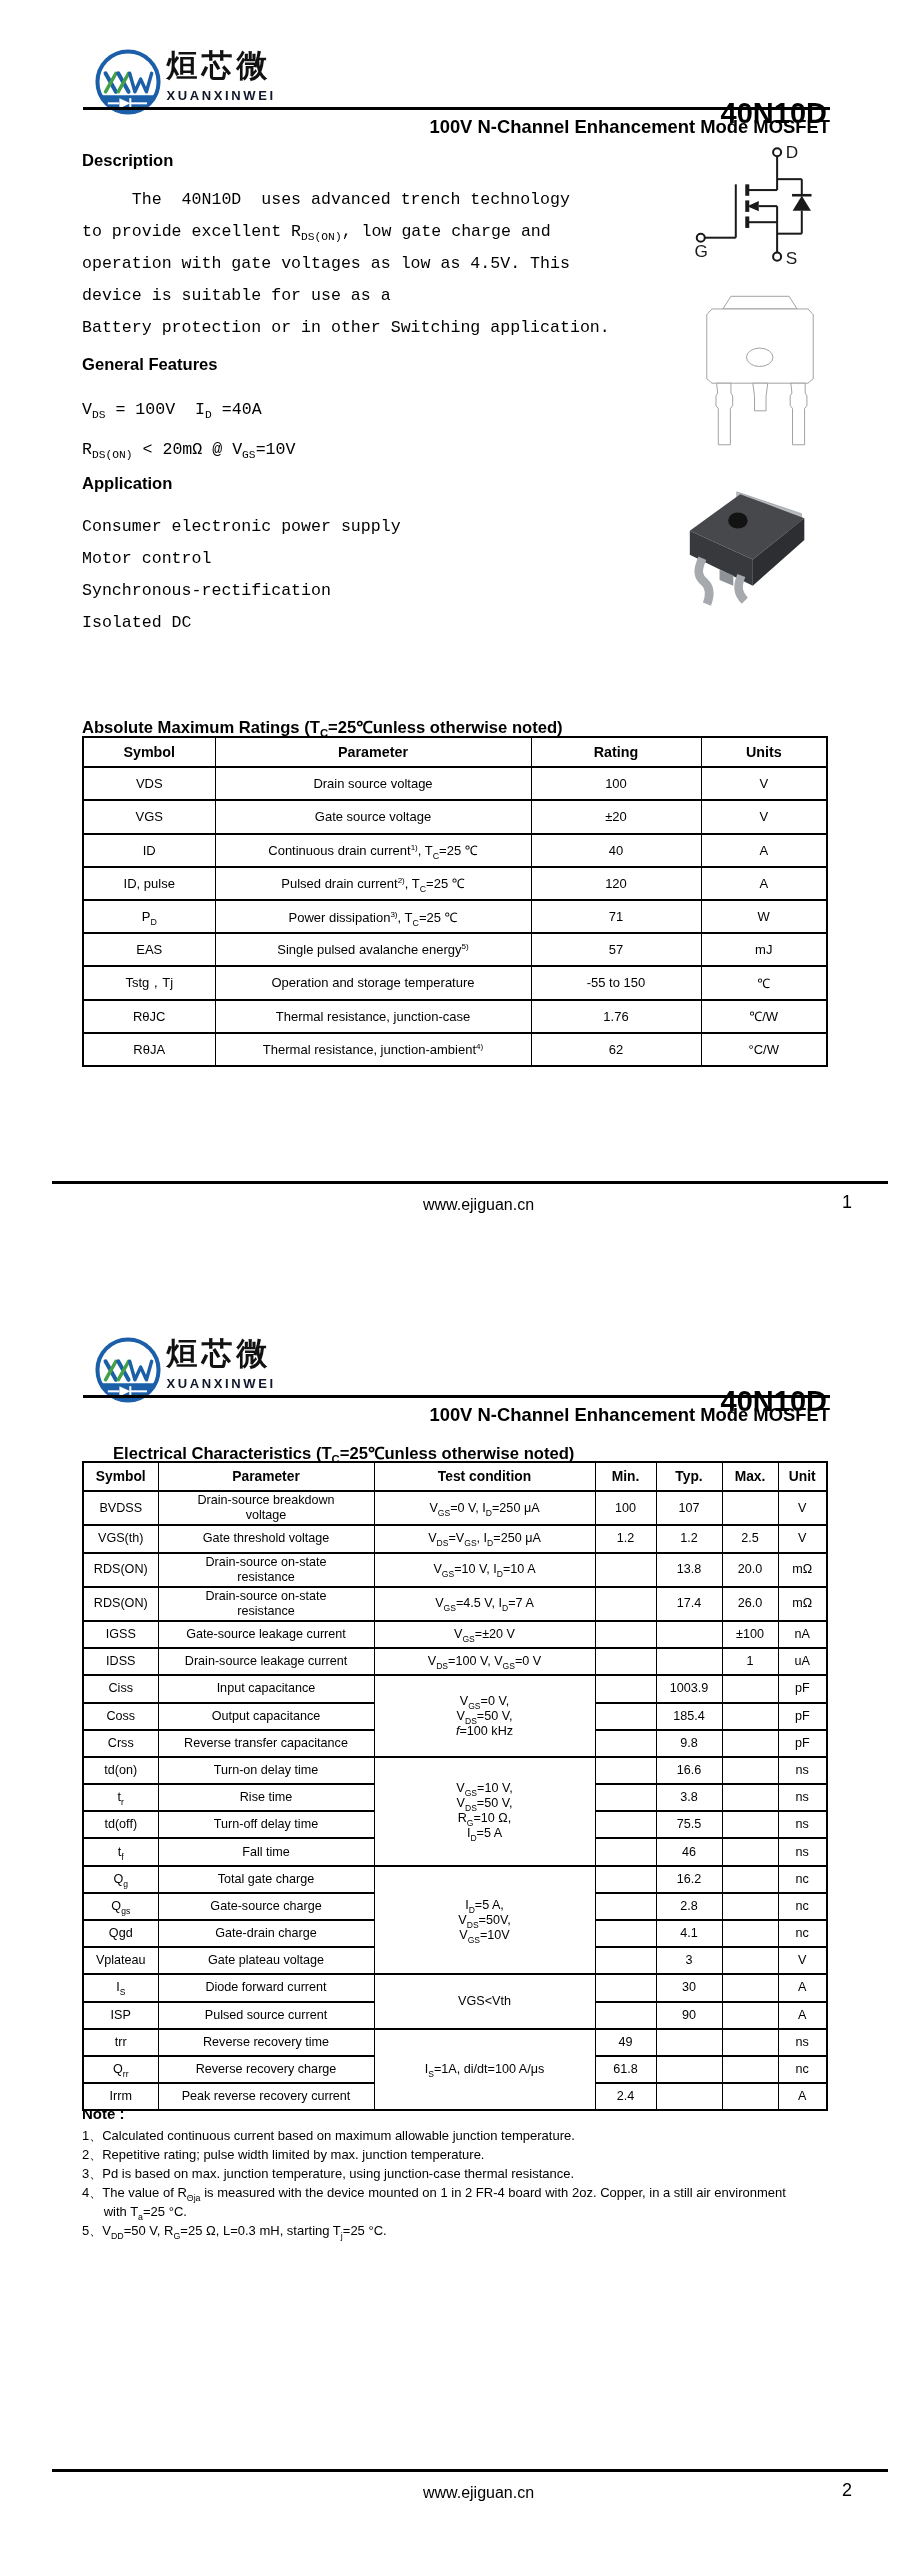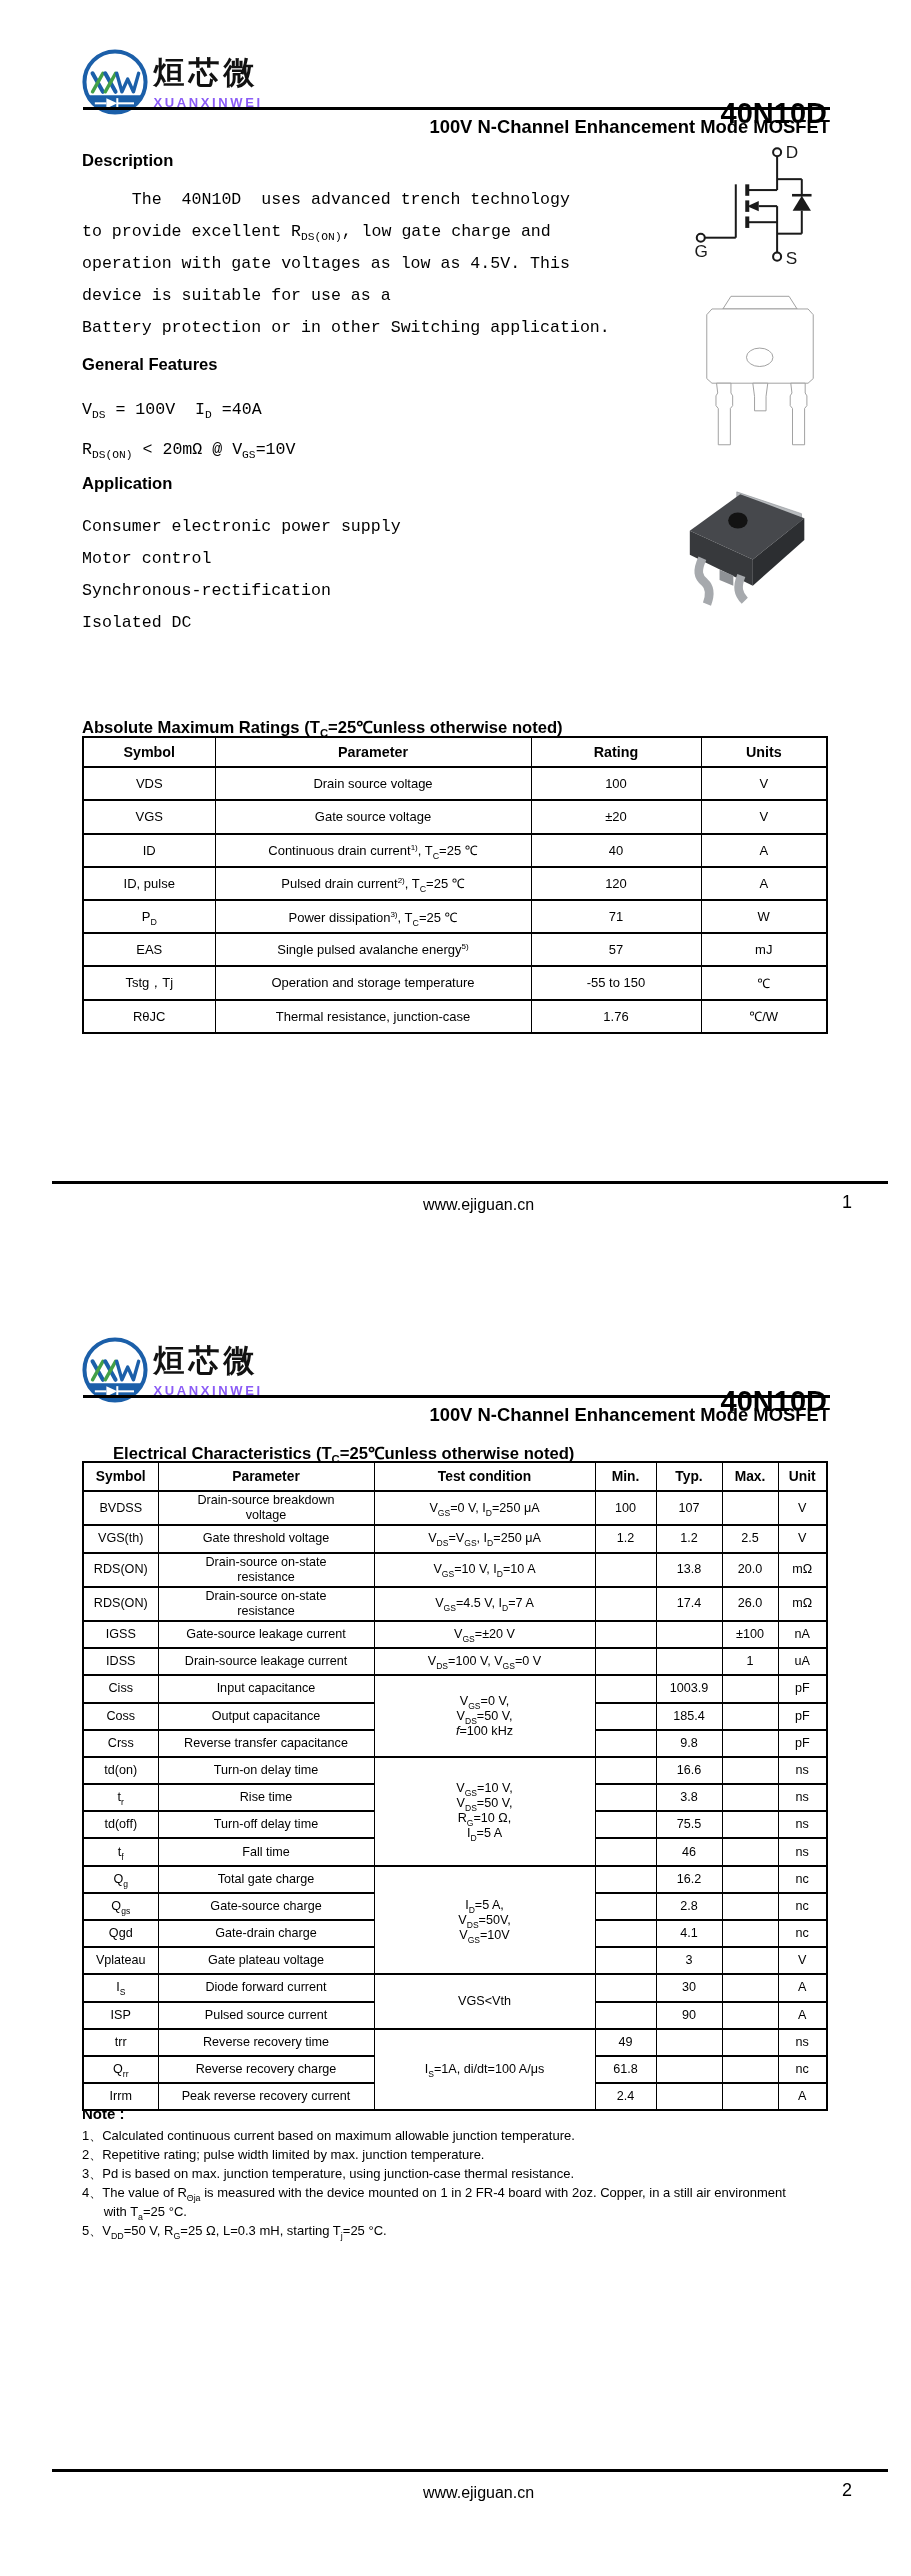--- a/index.html
+++ b/index.html
@@ -2,25 +2,25 @@
 <html style="font-size:9.2px"><head>
 <meta charset="utf-8">
 <style>
   html,body{margin:0;padding:0;background:#fff;}
   body{width:911px;font-family:"Liberation Sans",sans-serif;color:#000;}
   .page{position:relative;width:911px;height:1288px;background:#fff;overflow:hidden;}
   sub{font-size:68%;line-height:0;}
   sup{font-size:62%;line-height:0;vertical-align:super;}
 
   
-  .logo-wrap{position:absolute;left:81px;top:48px;display:flex;align-items:center;}
+  .logo-wrap{position:absolute;left:94px;top:48px;display:flex;align-items:flex-start;}
   .logo-circle{flex:0 0 auto;}
   .logo-text{margin-left:4.6px;padding-top:1.1px;}
   .logo-cn{font-size:31px;font-weight:bold;letter-spacing:4px;line-height:33px;color:#111;}
-  .logo-en{font-size:13px;font-weight:bold;letter-spacing:2.6px;line-height:15px;color:#8b5cf6;margin-top:6px;}
+  .logo-en{font-size:13px;font-weight:bold;letter-spacing:2.6px;line-height:15px;color:#0f172a;margin-top:6px;}
   .part-title{position:absolute;right:84px;top:73px;font-size:29px;font-weight:bold;letter-spacing:0;margin-top:24px;}
   .header-rule{position:absolute;left:83px;right:81px;top:107px;height:3.4px;background:#000;}
   .subtitle{position:absolute;right:81px;top:116px;font-size:18.4px;font-weight:bold;}
 
   
   .sec-heading{position:absolute;left:82px;font-size:16.6px;font-weight:bold;text-align:right;}
   .text-block{position:absolute;left:82px;font-size:16.6px;white-space:pre;font-family:Liberation Mono, monospace;}
   #desc-lines{top:184px;line-height:32px;}
   #features-lines{top:390px;line-height:40px;}
   #app-lines{top:511px;line-height:32px;}
@@ -205,20 +205,26 @@
             <td>Operation and storage temperature</td>
             <td>-55 to 150</td>
             <td>℃</td>
           </tr>
           <tr>
             <td>RθJC</td>
             <td>Thermal resistance, junction-case</td>
             <td>1.76</td>
             <td>℃/W</td>
           </tr>
+          <tr>
+            <td>RθJA</td>
+            <td>Thermal resistance, junction-ambient<sup>4)</sup></td>
+            <td>62</td>
+            <td>°C/W</td>
+          </tr>
         </tbody>
       </table>
   </div>
 
   <div class="footer-rule"></div>
   <div class="footer-url">www.ejiguan.cn</div>
   <div class="footer-page">1</div>
 </div>
 
 <div class="page">

